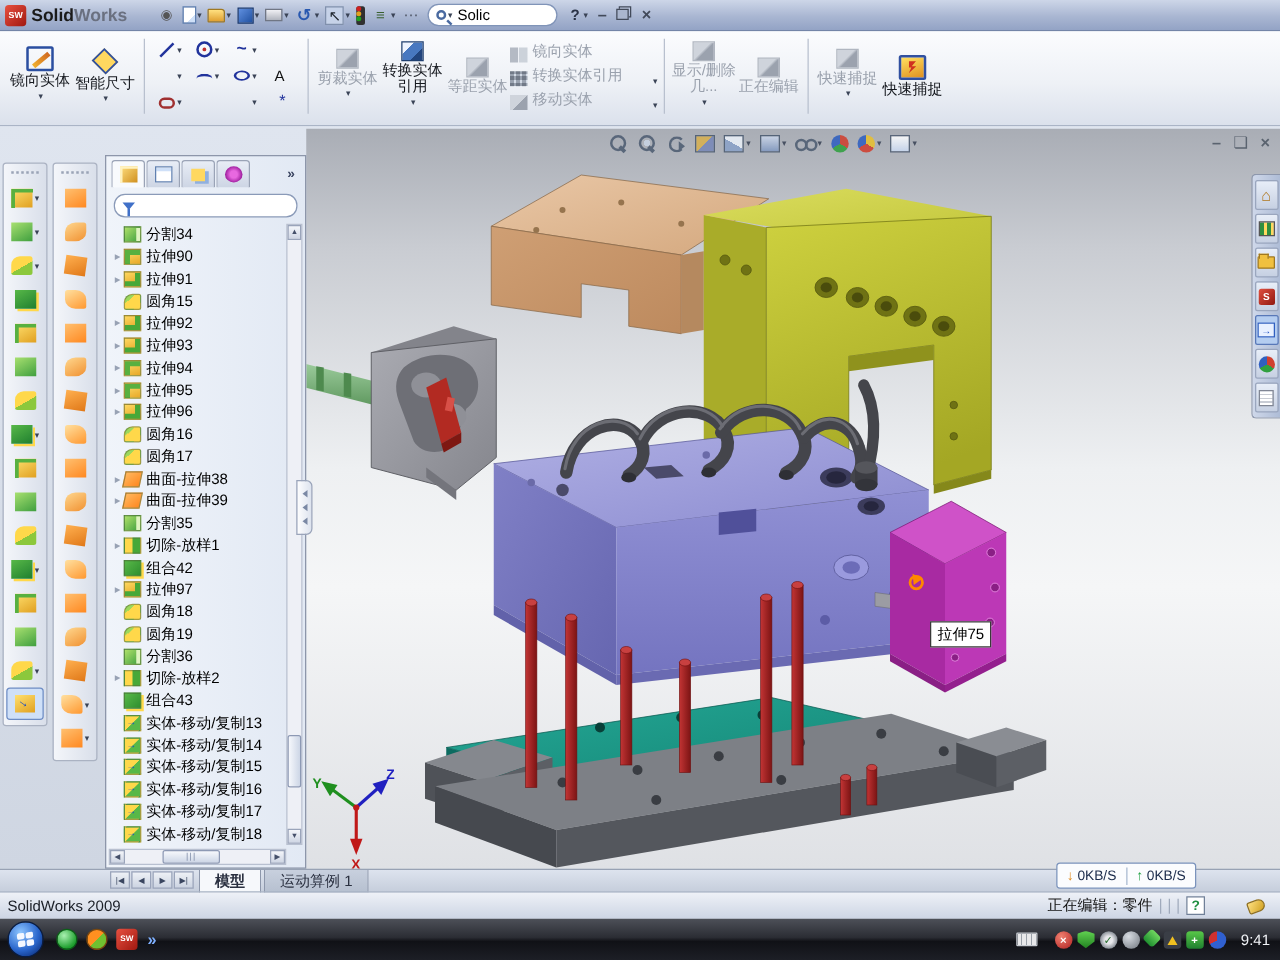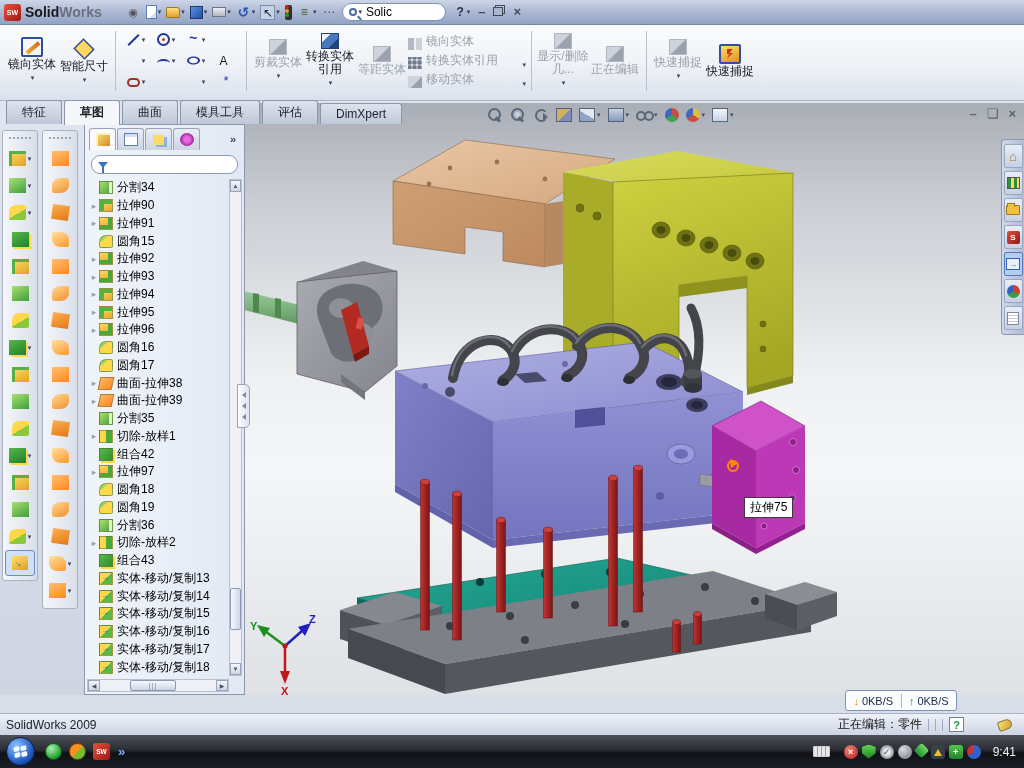--- a/index.html
+++ b/index.html
@@ -706,28 +706,20 @@
         </div>
         <div class="tpbtn">
           <span class="tp-ball"></span>
         </div>
         <div class="tpbtn">
           <span class="tp-props"></span>
         </div>
       </div>
   </div>
 
-  <div id="tabrow">
-      <div class="rtab">特征</div>
-      <div class="rtab active">草图</div>
-      <div class="rtab">曲面</div>
-      <div class="rtab">模具工具</div>
-      <div class="rtab">评估</div>
-      <div class="rtab">DimXpert</div>
-    </div>
 
   <div class="vtoolbar" id="vtb-features" style="left:2px;top:130px">
       <div class="grip"></div>
       <div class="vtb-cell">
         <span class="vtb-ico fico-0"></span>
         <span class="dd">▾</span>
       </div>
       <div class="vtb-cell">
         <span class="vtb-ico fico-1"></span>
         <span class="dd">▾</span>
@@ -1021,20 +1013,32 @@
       <span class="nm-down">↓</span>
       <span>0KB/S</span>
     </div>
     <div class="nm-div"></div>
     <div class="nm-half">
       <span class="nm-up">↑</span>
       <span>0KB/S</span>
     </div>
   </div>
 
+  <div id="bottombar">
+    <div id="navbtns">
+        <span class="navb">|◀</span>
+        <span class="navb">◀</span>
+        <span class="navb">▶</span>
+        <span class="navb">▶|</span>
+      </div>
+    <div id="mtabs" style="display:flex">
+        <div class="mtab active">模型</div>
+        <div class="mtab">运动算例 1</div>
+      </div>
+  </div>
 
   <div id="statusbar">
     <span id="sb-left">SolidWorks 2009</span>
     <div id="sb-right">
       <span>正在编辑：零件</span>
       <span class="sbsep"></span>
       <span class="sbsep"></span>
       <span class="sbsep"></span>
       <span id="sb-help">?</span>
       <span id="sb-tag"></span>

